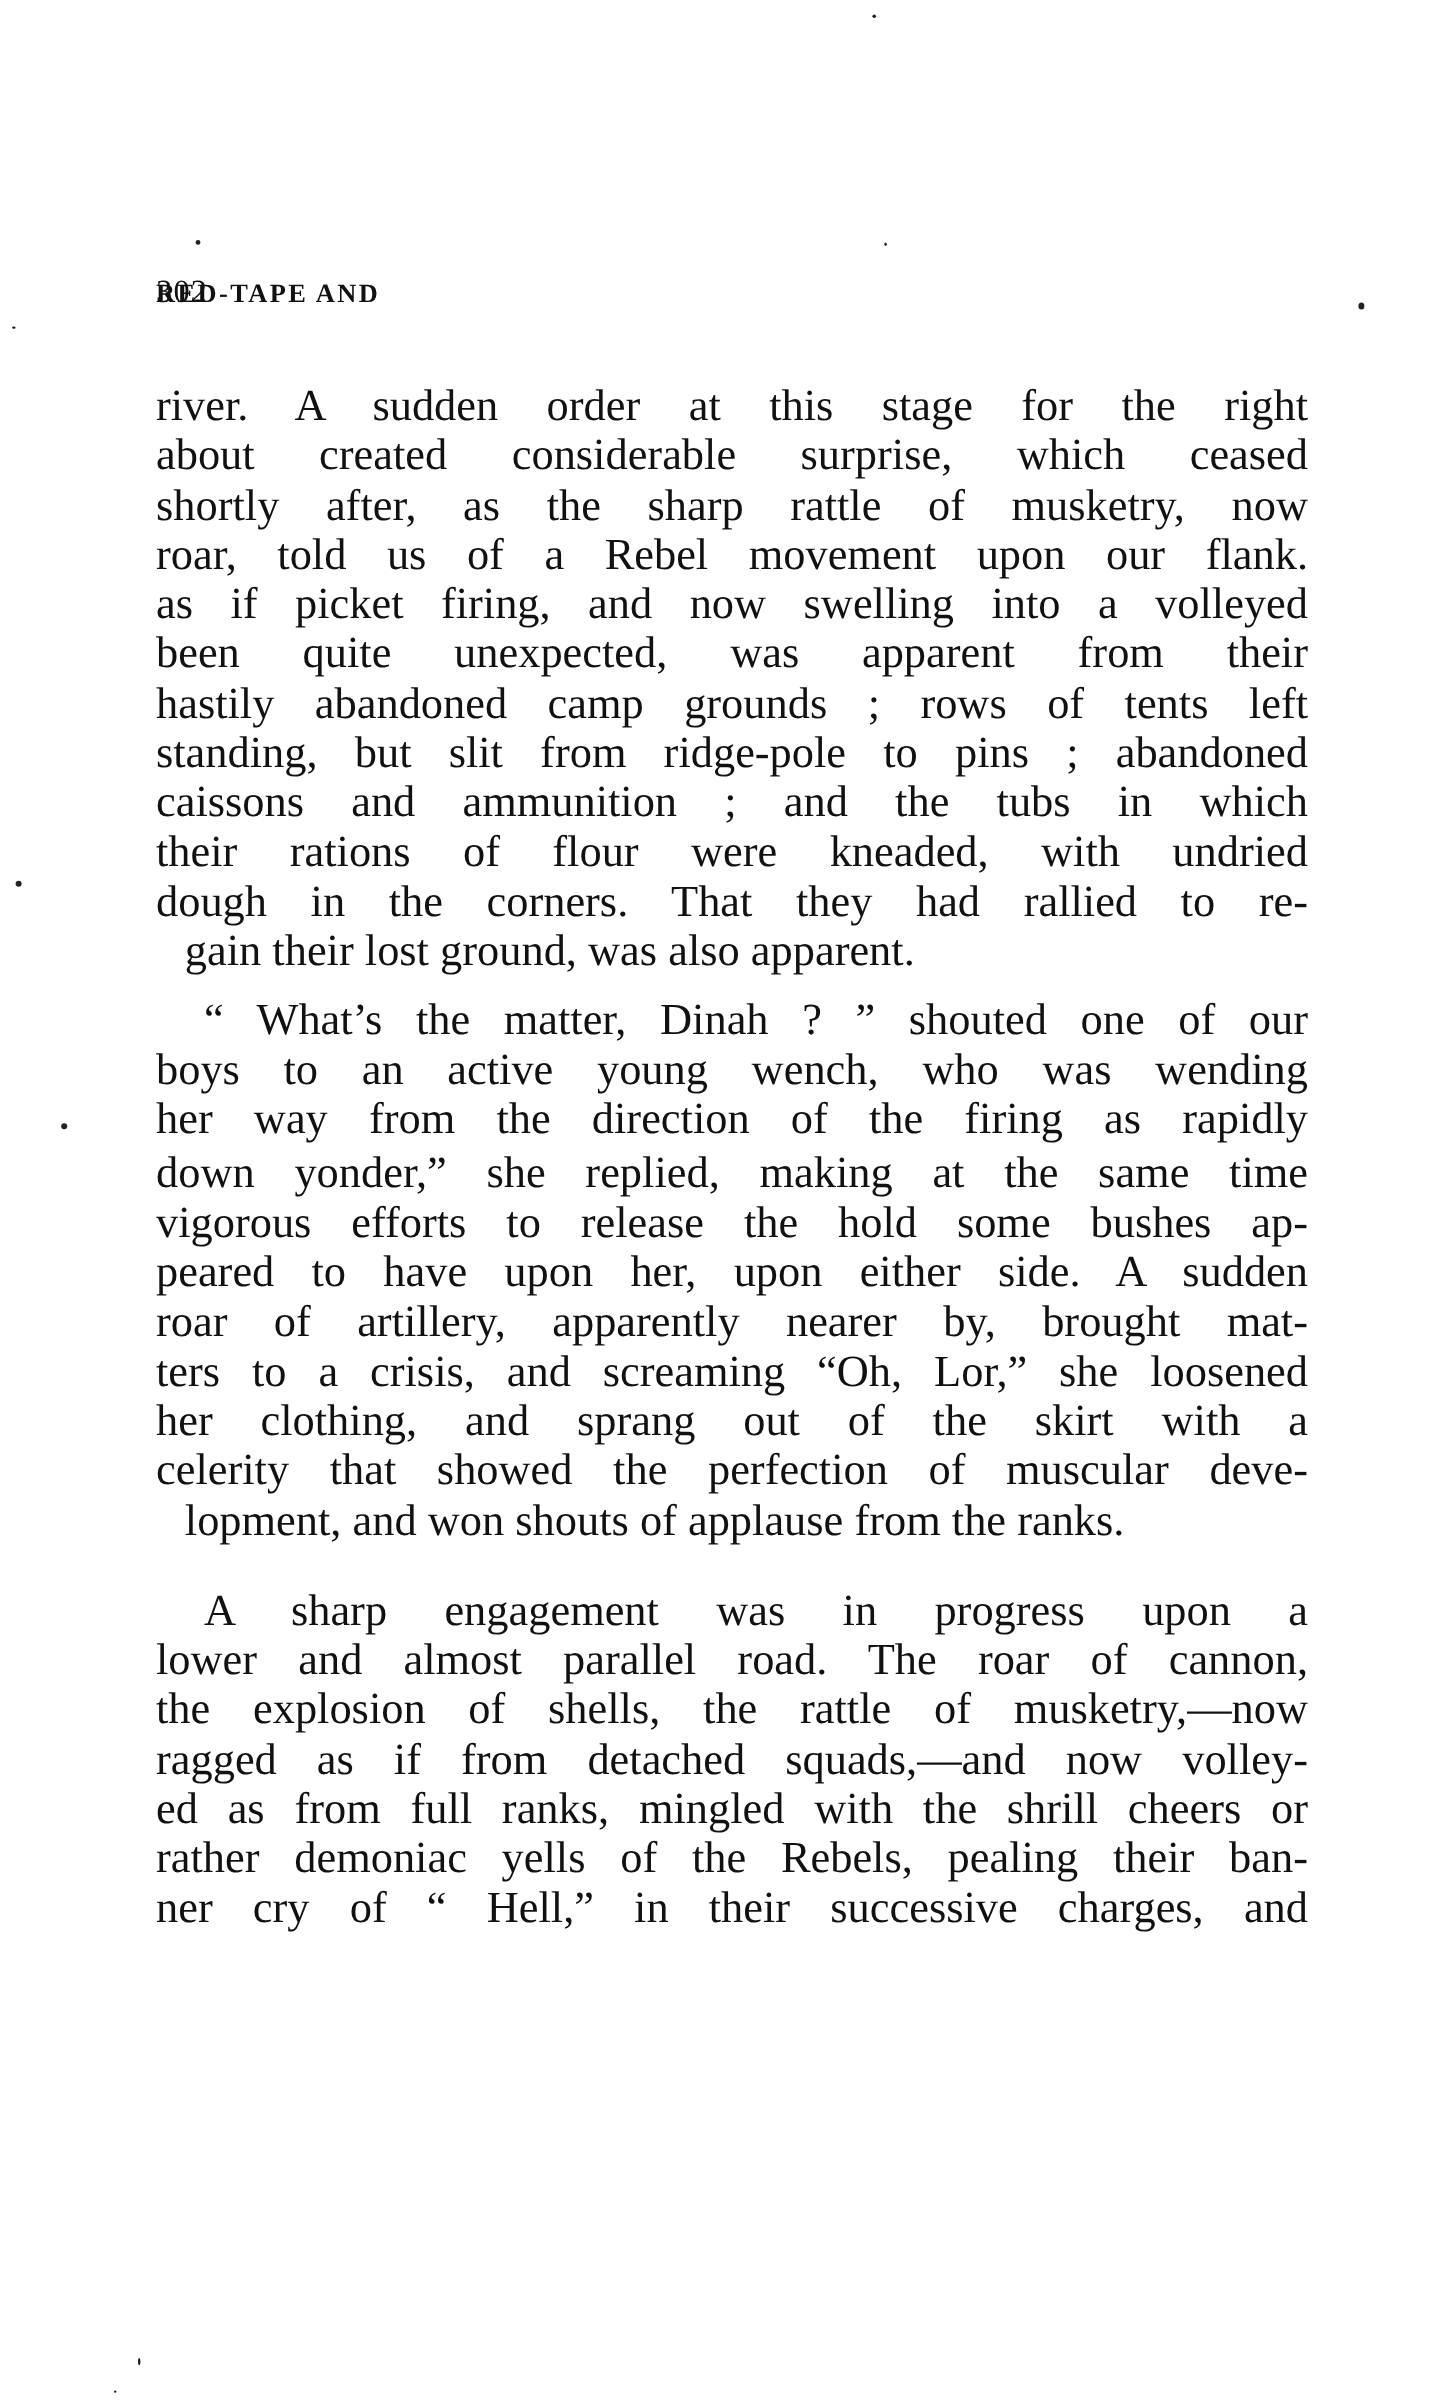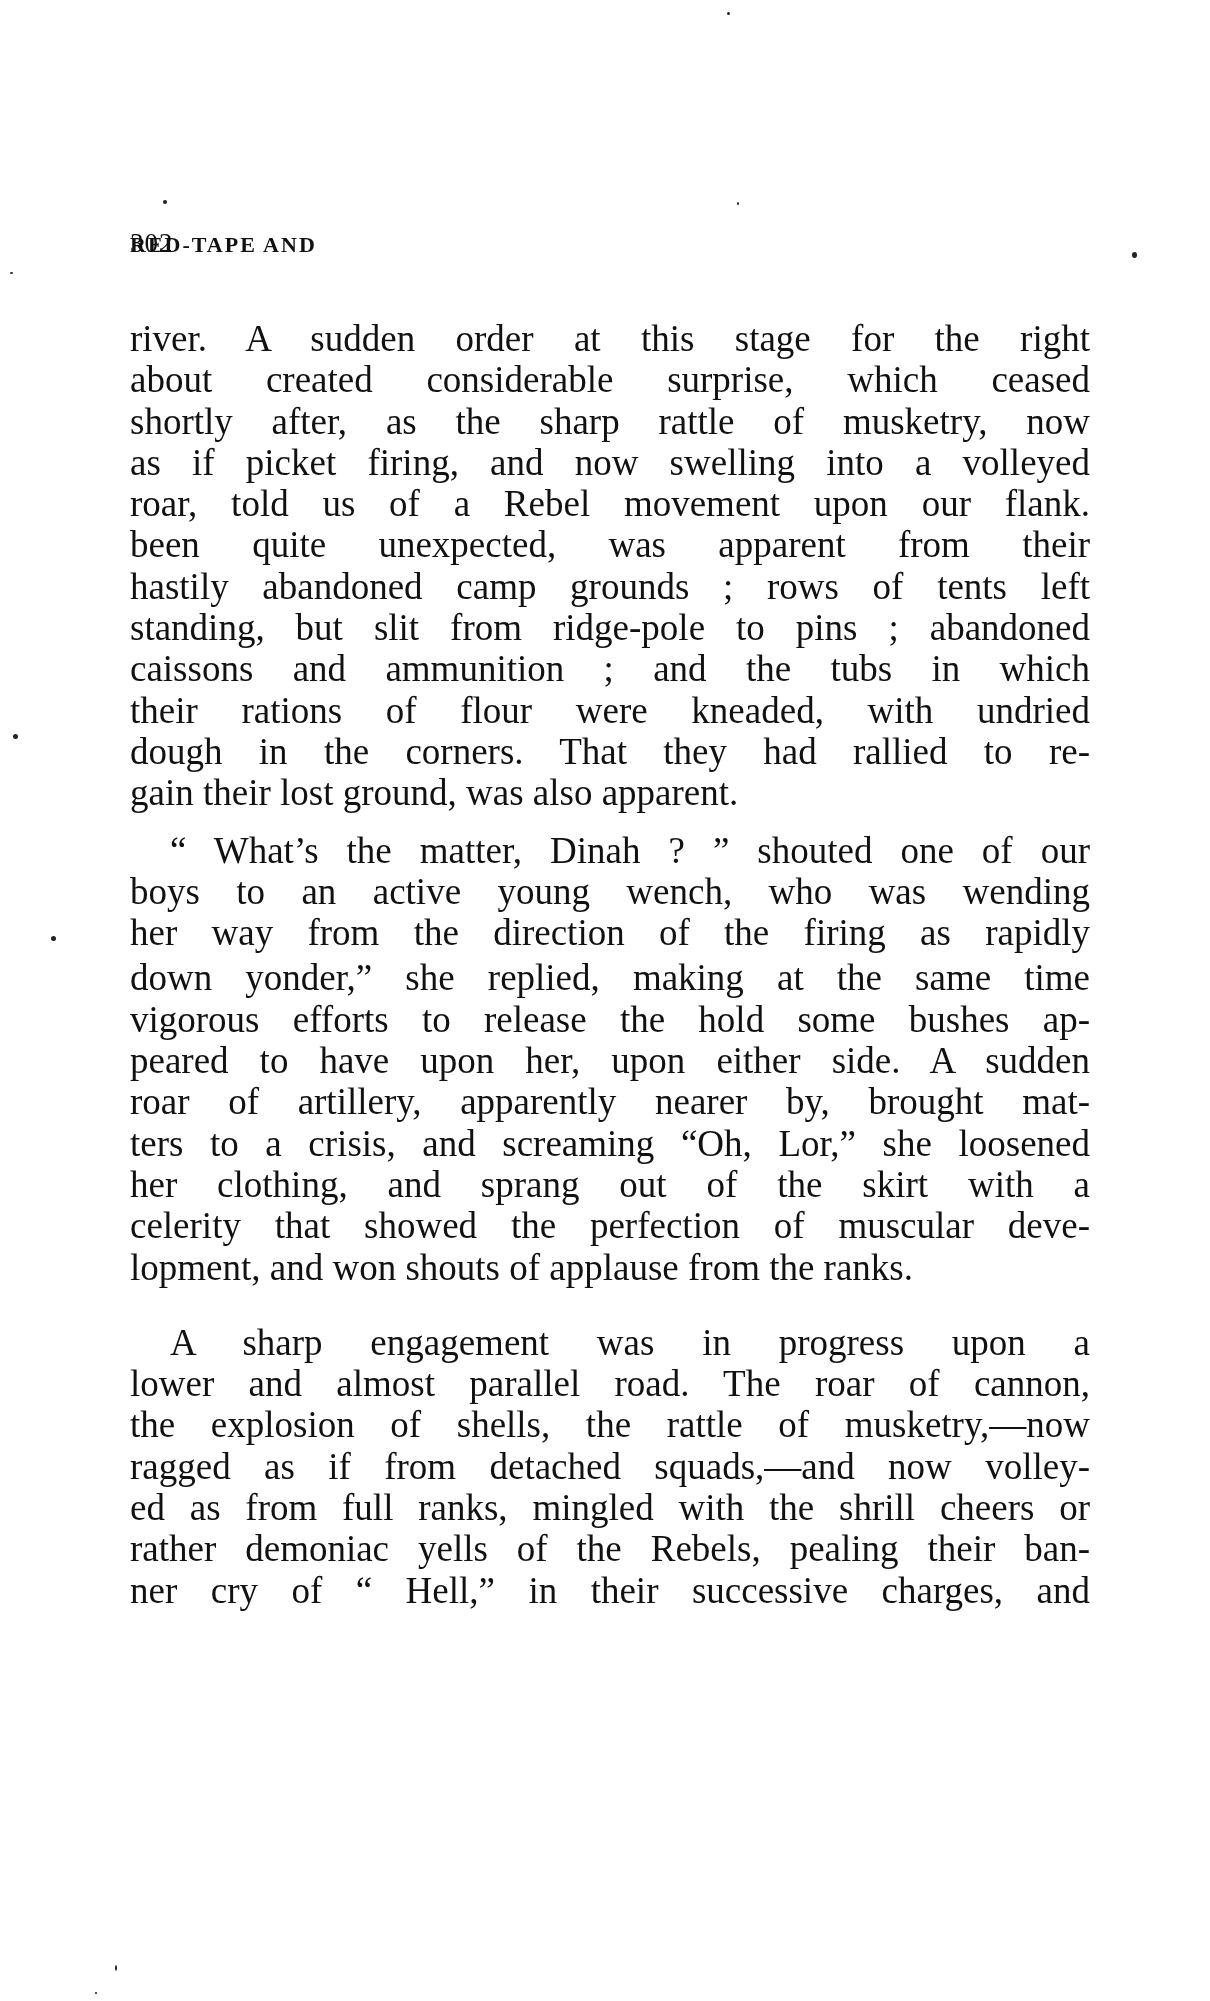--- a/index.html
+++ b/index.html
@@ -56,20 +56,21 @@
       font-size: 37px;
       line-height: 41.3px;
       height: 41.3px;
       white-space: nowrap;
       text-align: justify;
       text-align-last: justify;
       transform-origin: left center;
     }
     .line.last {
       text-align-last: left;
+      margin-left: 24px;
     }
     .line.indent {
       padding-left: 40px;
     }
     .para {
       margin: 0;
     }
     .para + .para {
       margin-top: 16px;
     }
@@ -94,22 +95,22 @@
     <span class="page-number">302</span>
     <span class="header-title">RED-TAPE AND</span>
   </div>
 
   <div class="body-text">
 
     <div class="para">
       <div class="line">river.  A sudden order at this stage for the right</div>
       <div class="line">about created considerable surprise, which ceased</div>
       <div class="line">shortly after, as the sharp rattle of musketry, now</div>
+      <div class="line">roar, told us of a Rebel movement upon our flank.</div>
       <div class="line">as if picket firing, and now swelling into a volleyed</div>
-      <div class="line">roar, told us of a Rebel movement upon our flank.</div>
       <div class="line">been quite unexpected, was apparent from their</div>
       <div class="line">hastily abandoned camp grounds ; rows of tents left</div>
       <div class="line">standing, but slit from ridge-pole to pins ; abandoned</div>
       <div class="line">caissons and ammunition ; and the tubs in which</div>
       <div class="line">their rations of flour were kneaded, with undried</div>
       <div class="line">dough in the corners.  That they had rallied to re-</div>
       <div class="line last">gain their lost ground, was also apparent.</div>
     </div>
 
     <div class="para gap-small">

